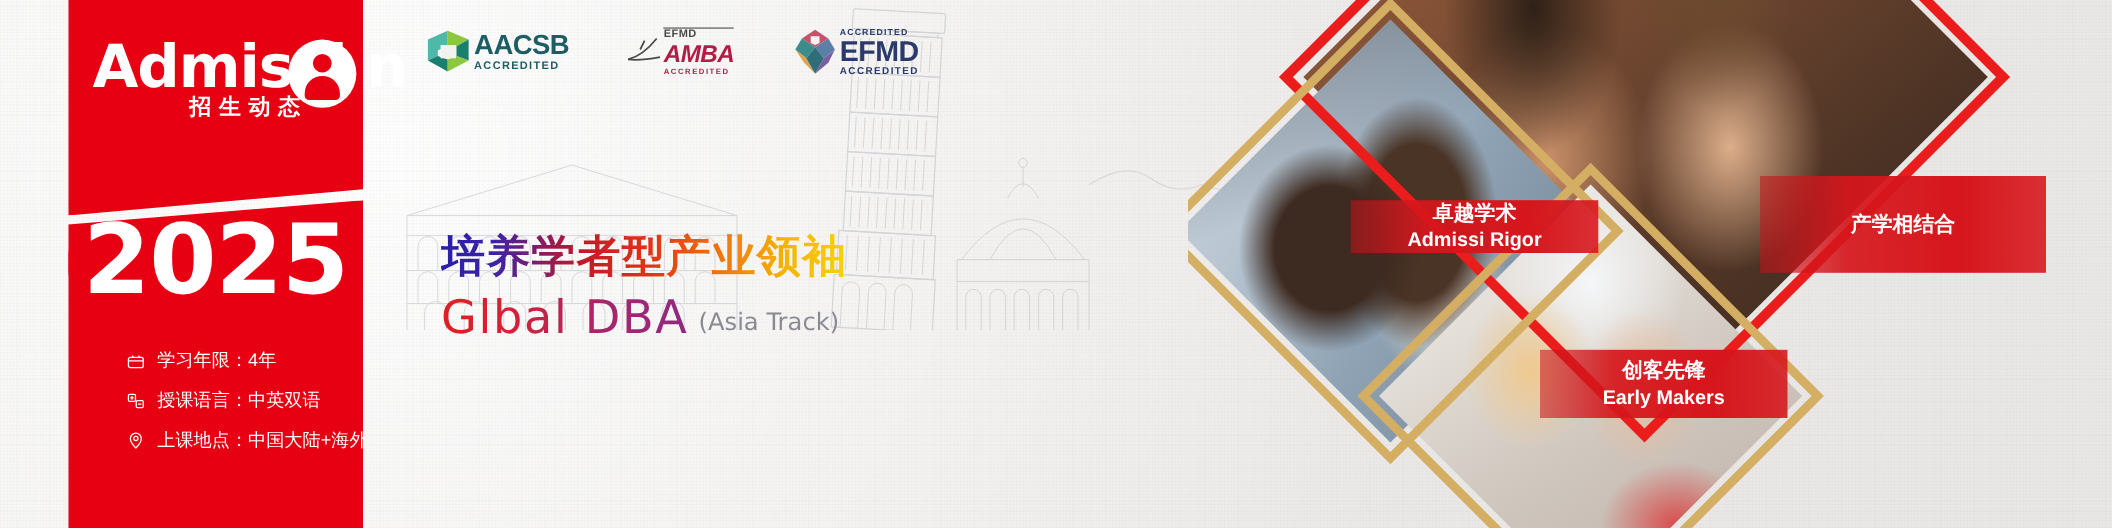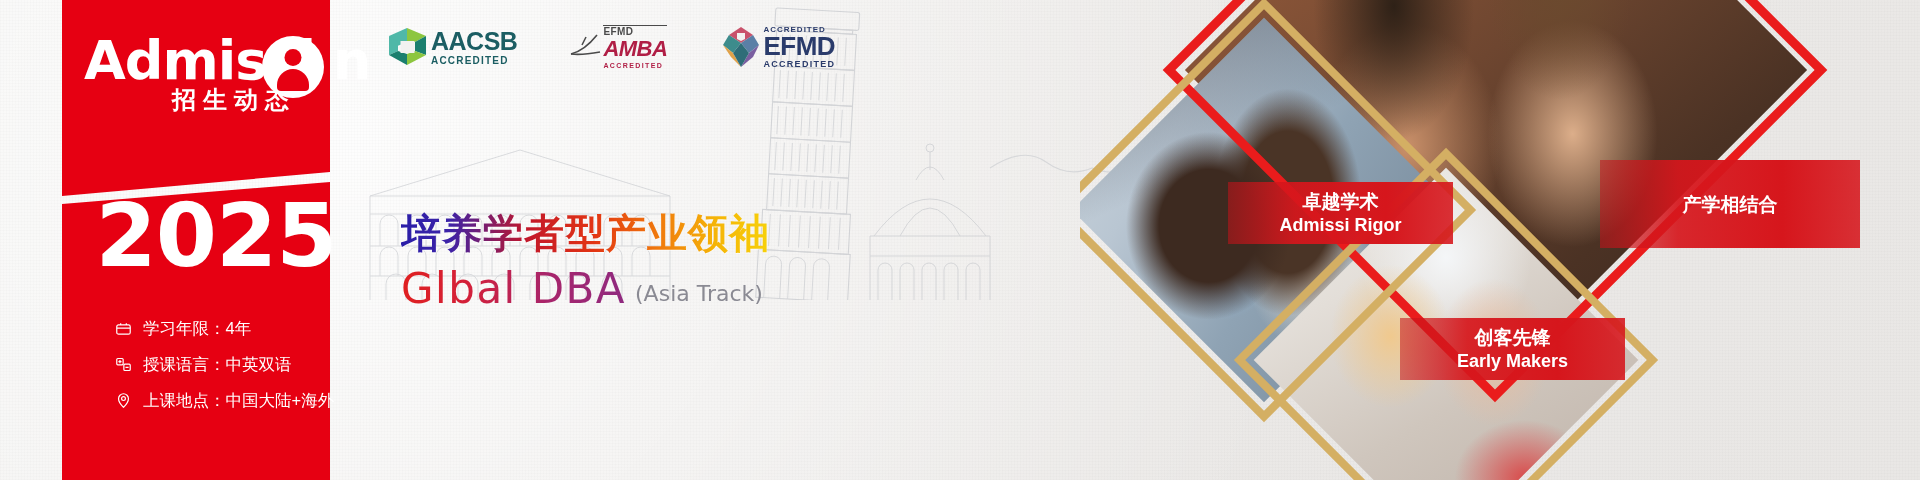--- a/index.html
+++ b/index.html
@@ -51,39 +51,39 @@
     position:absolute; left:22px; top:30px; width:246px; height:96px; z-index:3;
   }
   #admission-word{
     position:absolute; left:0; top:0;
     font-family:"DejaVu Sans", sans-serif;
     font-size:54px; font-weight:700; color:#ffffff; letter-spacing:-1px;
     line-height:62px; white-space:nowrap;
   }
   #admission-cn{
     position:absolute; left:88px; top:54px;
-    font-size:24px; font-weight:700; color:#ffffff; letter-spacing:7px;
+    font-size:20px; font-weight:700; color:#ffffff; letter-spacing:7px;
     white-space:nowrap;
   }
   #admission-badge{
     position:absolute; right:6px; top:6px; width:62px; height:62px;
     border-radius:50%; background:#ffffff;
   }
   #admission-badge .person-head{
     position:absolute; left:50%; top:13px; transform:translateX(-50%);
     width:17px; height:17px; border-radius:50%; background:#e60012;
   }
   #admission-badge .person-body{
     position:absolute; left:50%; top:33px; transform:translateX(-50%);
     width:32px; height:22px; border-radius:16px 16px 4px 4px; background:#e60012;
   }
 
   
   #year-text{
-    position:absolute; left:0; width:308px; top:188px;
+    position:absolute; left:0; width:268px; top:188px;
     text-align:center;
     font-family:"DejaVu Sans", sans-serif;
     font-size:88px; font-weight:700; color:#fff; letter-spacing:-1px;
     line-height:96px; z-index:3;
   }
 
   
   #info-list{
     position:absolute; left:52px; top:318px; z-index:3;
     display:flex; flex-direction:column; gap:16px;
@@ -490,21 +490,21 @@
     </div>
 
     <div class="bar" style="left:216px; top:210px; width:300px; height:300px; transform:rotate(45deg);
                 border:8px solid #d4af63; background:transparent;"></div>
     <div class="diamond" style="left:230px; top:224px; width:272px; height:272px;">
       <div class="dia-frame">
         <div class="dia-inner ph-makers"></div>
       </div>
     </div>
 
-    <div class="ribbon" style="left:148px; top:182px; width:225px; height:62px;">
+    <div class="ribbon" style="left:148px; top:182px; width:225px; height:48px;">
       <span class="r-cn">卓越学术</span>
       <span class="r-en">Admissi Rigor</span>
     </div>
 
     <div class="ribbon" style="left:520px; top:160px; width:260px; height:88px;">
       <span class="r-cn">产学相结合</span>
     </div>
 
     <div class="ribbon" style="left:320px; top:318px; width:225px; height:62px;">
       <span class="r-cn">创客先锋</span>

